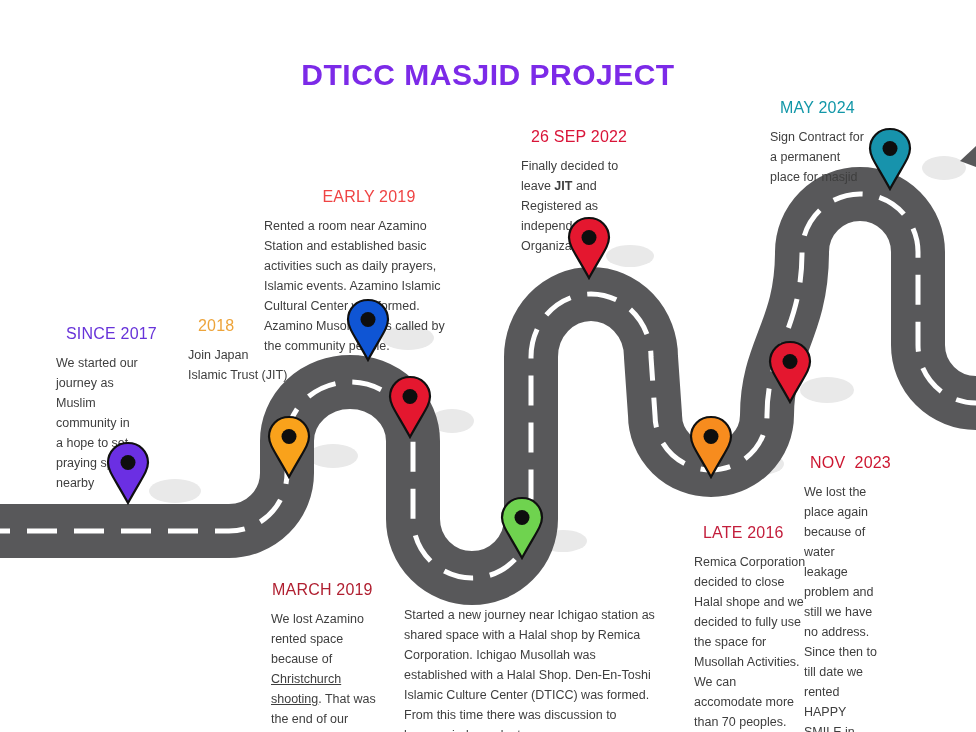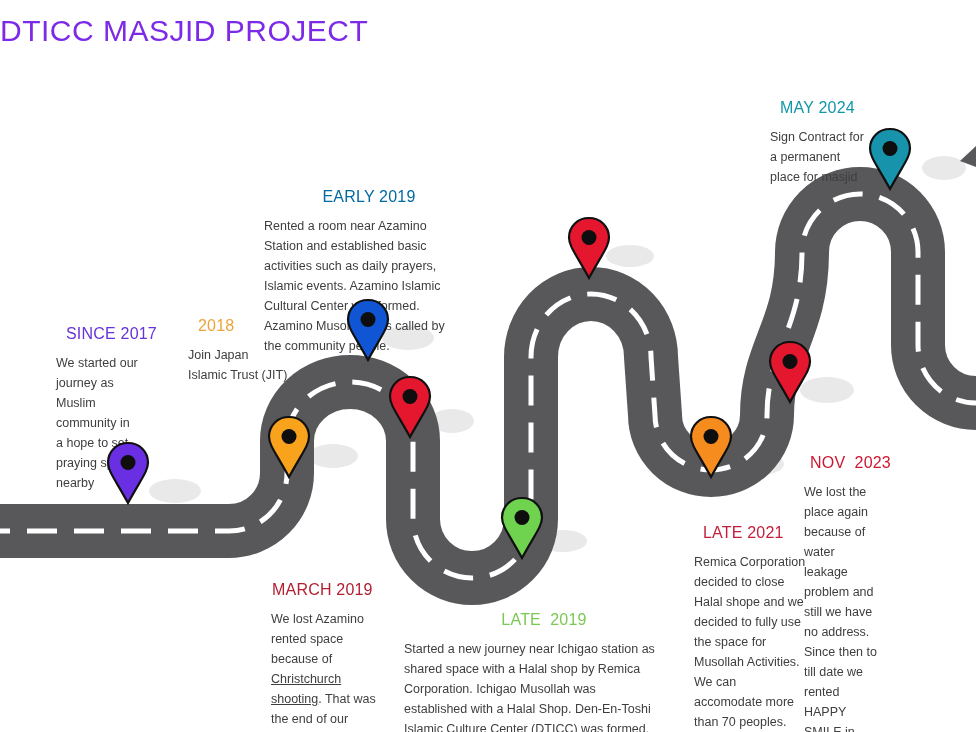--- a/index.html
+++ b/index.html
@@ -1,18 +1,18 @@
 <!DOCTYPE html>
 <html><head>
 <meta charset="utf-8">
 <style>
   html,body{margin:0;padding:0;background:#fff;}
   .canvas{position:relative;width:976px;height:732px;background:#ffffff;overflow:hidden;
           font-family:"Liberation Sans",sans-serif;}
-  .title{position:absolute;left:0;width:100%;font-weight:400;letter-spacing:.5px;}
+  .title{position:absolute;left:0;width:100%;text-align:center;font-weight:700;letter-spacing:.5px;margin-top:44px;}
   .title1{top:14px;font-size:30px;}
   .title2{top:47px;font-size:35px;}
   .road-svg{position:absolute;left:0;top:0;}
   .ms{position:absolute;}
   .ms .hd{margin:10px;font-size:16px;font-weight:400;white-space:pre;letter-spacing:.2px;}
   .ms .body{margin-top:4px;font-size:12.5px;line-height:20px;color:#3e3e3e;white-space:pre-line;}
   .ctr .hd{text-align:center;}
   .pin{position:absolute;width:46px;height:64px;}
 </style>
 </head>
@@ -60,21 +60,21 @@
 nearby</span></div>
   </div>
 
   <div class="ms" style="left:188px;top:307px;width:130px">
     <div class="hd" style="color: rgb(237, 164, 59);">2018</div>
     <div class="body"><span>Join Japan
 Islamic Trust (JIT)</span></div>
   </div>
 
   <div class="ms ctr" style="left:264px;top:178px;width:210px">
-    <div class="hd" style="color: #0369a1;">EARLY 2019</div>
+    <div class="hd" style="color: #ef4444;">EARLY 2019</div>
     <div class="body"><span>Rented a room near Azamino
 Station and established basic
 activities such as daily prayers,
 Islamic events. Azamino Islamic
 Cultural Center was formed.
 Azamino Musollah was called by
 the community people.</span></div>
   </div>
 
   <div class="ms" style="left:262px;top:571px;width:128px">
@@ -82,33 +82,40 @@
     <div class="body" style="margin-left:9px"><span>We lost Azamino
 rented space
 because of
 </span><span style="text-decoration: underline;">Christchurch
 shooting</span><span>. That was
 the end of our
 Azamino Musollah</span></div>
   </div>
 
   <div class="ms ctr" style="left:404px;top:601px;width:280px">
-    <div class="hd" style="color: rgb(124, 200, 84);">LATE  2019</div>
     <div class="body"><span>Started a new journey near Ichigao station as
 shared space with a Halal shop by Remica
 Corporation. Ichigao Musollah was
 established with a Halal Shop. Den-En-Toshi
 Islamic Culture Center (DTICC) was formed.
 From this time there was discussion to
 become independent.</span></div>
   </div>
 
+  <div class="ms" style="left:521px;top:118px;width:120px">
+    <div class="hd" style="color: rgb(217, 20, 56);">26 SEP 2022</div>
+    <div class="body"><span>Finally decided to
+leave </span><span style="font-weight: bold;">JIT</span><span> and
+Registered as
+independent
+Organization.</span></div>
+  </div>
 
   <div class="ms" style="left:693px;top:514px;width:126px">
-    <div class="hd" style="color: rgb(195, 30, 60);">LATE 2021</div>
+    <div class="hd" style="color: rgb(195, 30, 60);">LATE 2016</div>
     <div class="body" style="margin-left:1px"><span>Remica Corporation
 decided to close
 Halal shope and we
 decided to fully use
 the space for
 Musollah Activities.
 We can
 accomodate more
 than 70 peoples.
 We run many

